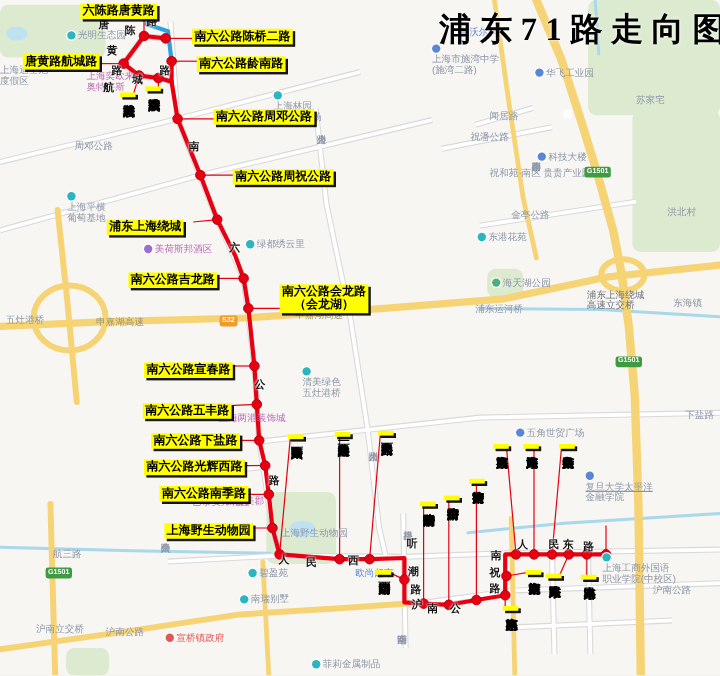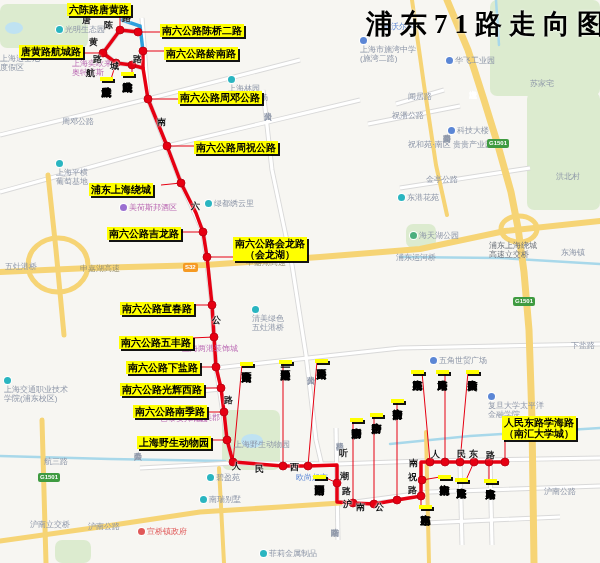--- a/index.html
+++ b/index.html
@@ -179,24 +179,20 @@
     <div class="stop-label v" style="left: 350px; top: 418px;">沪南公路听潮路</div>
     <div class="stop-label v" style="left: 370px; top: 413px;">沪南公路广衍路</div>
     <div class="stop-label v" style="left: 391px; top: 399px;">沪南公路南门大街</div>
     <div class="stop-label v" style="left: 419px; top: 505px;">南祝路惠东路</div>
     <div class="stop-label v" style="left: 438px; top: 475px;">南祝路东门大街</div>
     <div class="stop-label v" style="left: 411px; top: 370px;">人民东路南祝路</div>
     <div class="stop-label v" style="left: 436px; top: 370px;">人民东路靖海路</div>
     <div class="stop-label v" style="left: 466px; top: 370px;">人民东路美食街</div>
     <div class="stop-label v" style="left: 455px; top: 478px;">人民东路政海路</div>
     <div class="stop-label v" style="left: 484px; top: 479px;">人民东路丰海路</div>
-    <div class="stop-label" style="left: 502px; top: 416px;">
-      <div>人民东路学海路</div>
-      <div class="l2">（南汇大学城）</div>
-    </div>
     <div class="road-char" style="left: 82px; top: 16px;">唐</div>
     <div class="road-char" style="left: 104px; top: 21px;">陈</div>
     <div class="road-char" style="left: 122px; top: 14px;">路</div>
     <div class="road-char" style="left: 89px; top: 38px;">黄</div>
     <div class="road-char" style="left: 93px; top: 55px;">路</div>
     <div class="road-char" style="left: 86px; top: 69px;">航</div>
     <div class="road-char" style="left: 110px; top: 62px;">城</div>
     <div class="road-char" style="left: 133px; top: 55px;">路</div>
     <div class="road-char" style="left: 157px; top: 118px;">南</div>
     <div class="road-char" style="left: 191px; top: 202px;">六</div>
@@ -230,39 +226,39 @@
     <div class="map-label" style="left: 228px; top: 75px;"><span class="poi" style="background: rgb(42, 181, 192);"></span><span style="display: block;">上海林园</span><span style="display: block;">慈荣园艺场</span></div>
     <div class="map-label v" style="left: 263px; top: 106px;">大川公路</div>
     <div class="map-label" style="left: 56px; top: 159px;"><span class="poi" style="background: rgb(42, 181, 192);"></span><span style="display: block;">上海平横</span><span style="display: block;">葡萄基地</span></div>
     <div class="map-label" style="left: 120px; top: 203px; color: rgb(187, 107, 180);"><span class="poi" style="background: rgb(154, 111, 208);"></span>美荷斯邦酒区</div>
     <div class="map-label" style="left: 205px; top: 199px;"><span class="poi" style="background: rgb(42, 181, 192);"></span>绿都绣云里</div>
     <div class="map-label" style="left: 80px; top: 264px; color: rgb(154, 148, 116);">申嘉湖高速</div>
     <div class="map-label" style="left: 246px; top: 258px; color: rgb(154, 148, 116);">申嘉湖高速</div>
     <div class="map-label" style="left: 5px; top: 262px;">五灶港桥</div>
     <div class="map-label" style="left: 252px; top: 305px;"><span class="poi" style="background: rgb(42, 181, 192);"></span><span style="display: block;">清美绿色</span><span style="display: block;">五灶港桥</span></div>
     <div class="map-label" style="left: 182px; top: 344px; color: rgb(187, 107, 180);">上海两港装饰城</div>
-    <div class="map-label" style="left: 4px; top: 376px;"><span class="poi" style="background: rgb(42, 181, 192);"></span><span style="display: block;">上海交通职业技术</span><span style="display: block;">学院(浦东校区)</span></div>
     <div class="map-label" style="left: 188px; top: 393px; color: rgb(187, 107, 180); margin-top: 20px;">莱茵美郡</div>
     <div class="map-label" style="left: 160px; top: 414px; color: rgb(187, 107, 180);">艺泰安邦花园</div>
     <div class="map-label" style="left: 234px; top: 440px;">上海野生动物园</div>
     <div class="map-label" style="left: 44px; top: 457px;">航三路</div>
     <div class="map-label v" style="left: 133px; top: 446px;">六奉公路</div>
     <div class="map-label" style="left: 207px; top: 473px;"><span class="poi" style="background: rgb(42, 181, 192);"></span>碧盈苑</div>
     <div class="map-label" style="left: 200px; top: 495px;"><span class="poi" style="background: rgb(42, 181, 192);"></span>南瑞别墅</div>
     <div class="map-label" style="left: 30px; top: 520px;">沪南立交桥</div>
     <div class="map-label" style="left: 88px; top: 522px;">沪南公路</div>
     <div class="map-label" style="left: 138px; top: 527px; color: rgb(224, 88, 88);"><span class="poi" style="background: rgb(224, 88, 88);"></span>宣桥镇政府</div>
     <div class="map-label" style="left: 260px; top: 549px;"><span class="poi" style="background: rgb(42, 181, 192);"></span>菲莉金属制品</div>
     <div class="map-label v" style="left: 330px; top: 522px;">听潮南路</div>
     <div class="map-label" style="left: 296px; top: 473px; color: rgb(91, 134, 213);">欧尚超市</div>
     <div class="map-label v" style="left: 335px; top: 436px;">拱极路</div>
     <div class="map-label v" style="left: 306px; top: 370px;">大川公路</div>
     <div class="map-label" style="left: 544px; top: 487px;">沪南公路</div>
     <div class="map-label" style="left: 430px; top: 356px;"><span class="poi" style="background: rgb(91, 134, 213);"></span>五角世贸广场</div>
-    <div class="map-label" style="left: 488px; top: 392px;"><span class="poi" style="background: rgb(91, 134, 213);"></span><span style="display: block;">复旦大学太平洋</span><span style="display: block;">金融学院</span></div>
+    <div class="map-label" style="left: 488px; top: 392px;"><span class="poi" style="background: rgb(91, 134, 213);"></span><span style="display: block; text-decoration: underline;">复旦大学太平洋</span><span style="display: block;">金融学院</span></div>
+    <div class="map-label" style="left: 502px; top: 460px;"><span class="poi" style="background: rgb(42, 181, 192);"></span><span style="display: block;">上海工商外国语</span><span style="display: block;">职业学院(中校区)</span></div>
     <div class="map-label" style="left: 571px; top: 341px;">下盐路</div>
     <div class="map-label" style="left: 561px; top: 248px;">东海镇</div>
     <div class="map-label" style="left: 489px; top: 241px; color: rgb(107, 112, 121);">
       <span style="display: block;">浦东上海绕城</span>
       <span style="display: block;">高速立交桥</span>
     </div>
     <div class="map-label" style="left: 410px; top: 231px;"><span class="poi" style="background: rgb(76, 175, 125);"></span>海天湖公园</div>
     <div class="map-label" style="left: 426px; top: 175px;">金亭公路</div>
     <div class="map-label v" style="left: 442px; top: 128px;">川南奉公路</div>
     <div class="map-label" style="left: 398px; top: 193px;"><span class="poi" style="background: rgb(42, 181, 192);"></span>东港花苑</div>

